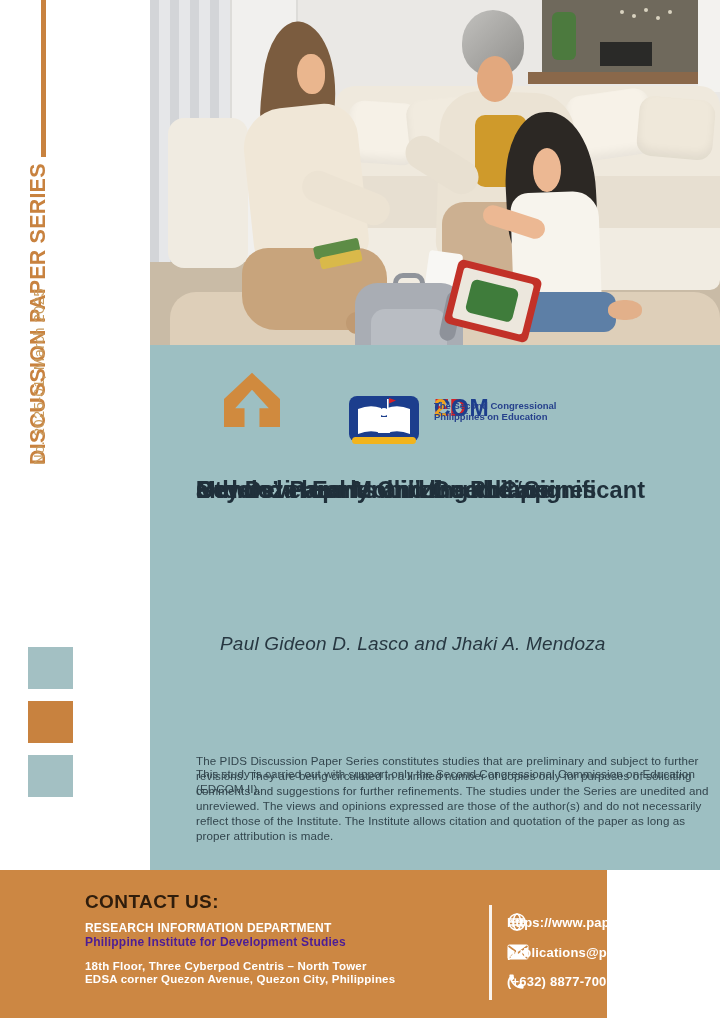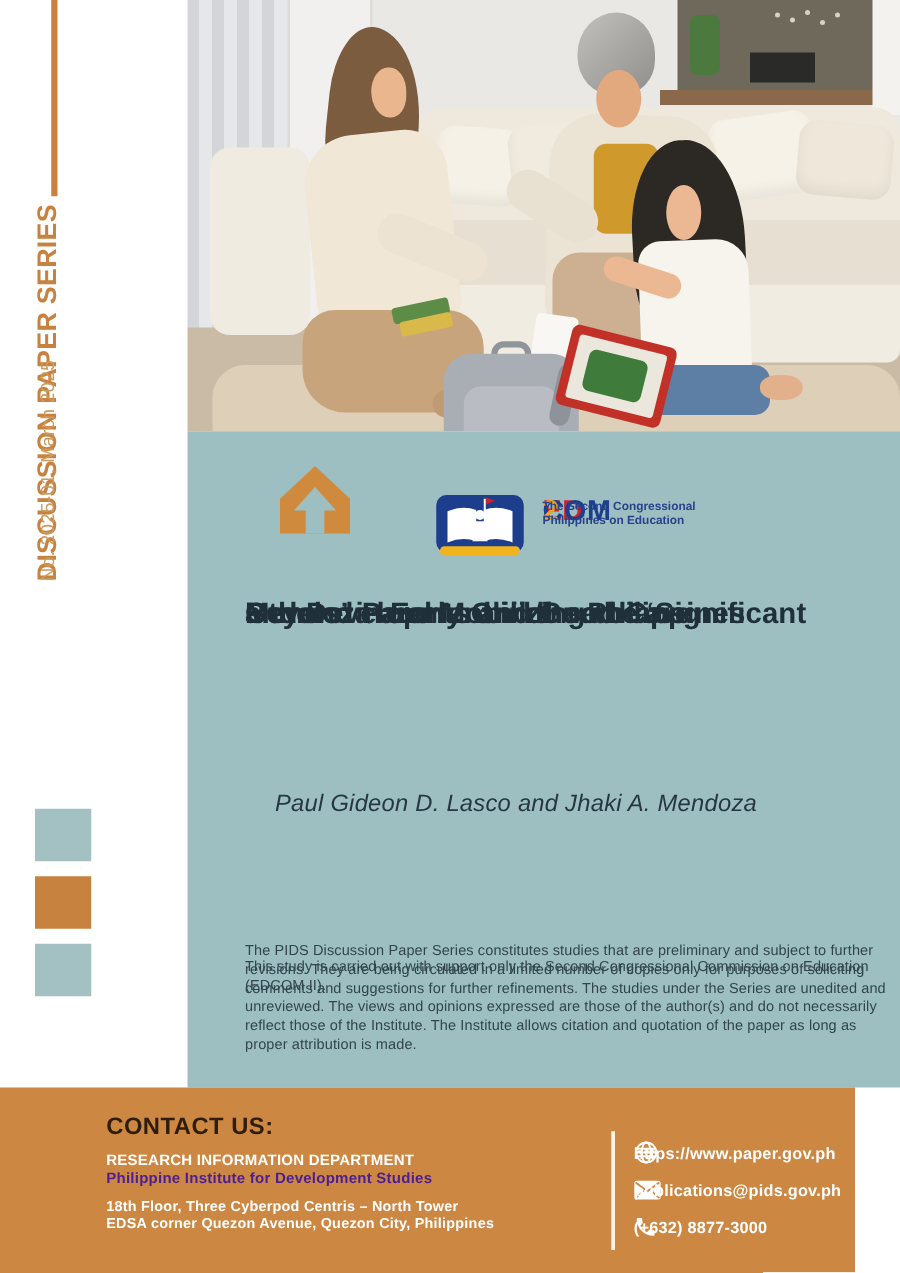--- a/index.html
+++ b/index.html
@@ -97,21 +97,21 @@
   .edcom-word .num{position:static;color:#f0a31e;}
   .edcom-tag{position:static;display:block;font-size:9.5px;font-weight:bold;color:#27418c;line-height:1.18;margin-top:3px;}
   .title-block{left:46px;top:131px;width:512px;color:#20303b;}
   .title-block div{position:static;font-size:23.5px;font-weight:bold;line-height:29px;letter-spacing:.1px;}
   .authors{left:46px;top:288px;width:500px;font-size:19px;font-style:italic;color:#273741;letter-spacing:.2px;margin-left:24px;}
   .disclaimer{left:46px;top:408px;width:516px;color:#32454d;}
   .disclaimer p{position:static;margin:0;font-size:11.6px;line-height:1.3;letter-spacing:.1px;}
   .disclaimer p + p{margin-top:13px;}
 
   
-  .footer{left:0;top:870px;width:684px;height:148px;background:#cc8743;padding-left:20px;}
+  .footer{left:0;top:870px;width:607px;height:148px;background:#cc8743;padding-left:20px;}
   .contact-heading{left:85px;top:21px;font-size:19px;font-weight:bold;color:#2f1d0c;letter-spacing:.4px;}
   .f-dept{left:85px;top:51px;font-size:12px;font-weight:bold;color:#ffffff;letter-spacing:.2px;}
   .f-inst{left:85px;top:65px;font-size:12px;font-weight:bold;color:#4c1d95;letter-spacing:.2px;}
   .f-addr1{left:85px;top:90px;font-size:11.5px;font-weight:bold;color:#ffffff;letter-spacing:.2px;}
   .f-addr2{left:85px;top:103px;font-size:11.5px;font-weight:bold;color:#ffffff;letter-spacing:.2px;}
   .f-divider{left:489px;top:35px;width:3px;height:95px;background:rgba(255,255,255,.9);}
   .f-row{left:507px;width:210px;height:22px;display:flex;align-items:center;gap:10px;}
   .f-row .ficon{position:static;flex:0 0 auto;display:block;}
   .f-row span{position:static;font-size:13px;font-weight:bold;color:#ffffff;letter-spacing:.2px;white-space:nowrap;}
   .row-web{top:41px;}
@@ -265,17 +265,17 @@
         <line x1="1.5" y1="14.5" x2="8" y2="8.5" stroke="#cc8743" stroke-width="1.2"></line>
         <line x1="20.5" y1="14.5" x2="14" y2="8.5" stroke="#cc8743" stroke-width="1.2"></line>
       </svg>
       <span>publications@pids.gov.ph</span>
     </div>
 
     <div class="f-row row-phone">
       <svg class="ficon" width="19" height="19" viewBox="0 0 24 24" xmlns="http://www.w3.org/2000/svg">
         <path fill="#ffffff" d="M6.62 10.79c1.44 2.83 3.76 5.14 6.59 6.59l2.2-2.2c.27-.27.67-.36 1.02-.24 1.12.37 2.33.57 3.57.57.55 0 1 .45 1 1V20c0 .55-.45 1-1 1-9.39 0-17-7.61-17-17 0-.55.45-1 1-1h3.5c.55 0 1 .45 1 1 0 1.25.2 2.45.57 3.57.11.35.03.74-.25 1.02l-2.2 2.2z"></path>
       </svg>
-      <span>(+632) 8877-3000</span>
+      <span>(+632) 8877-7000</span>
     </div>
   </div>
 
 </div>
 
 </body></html>

